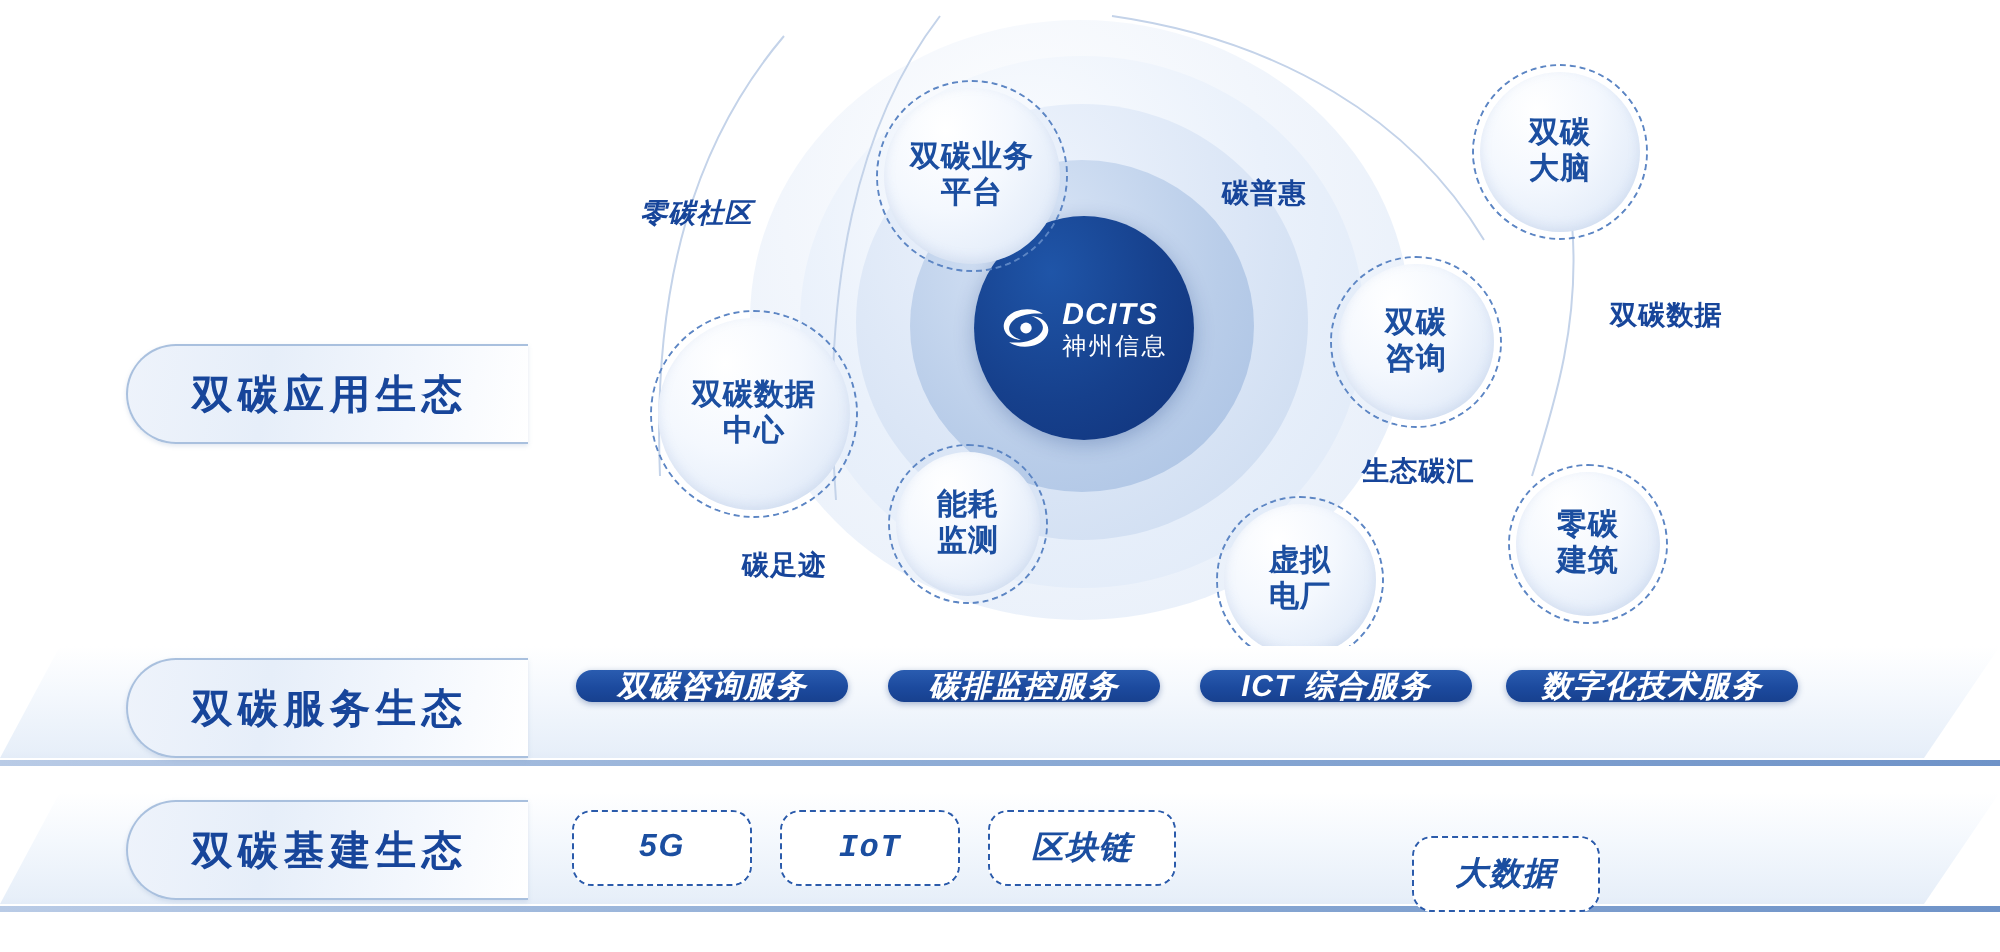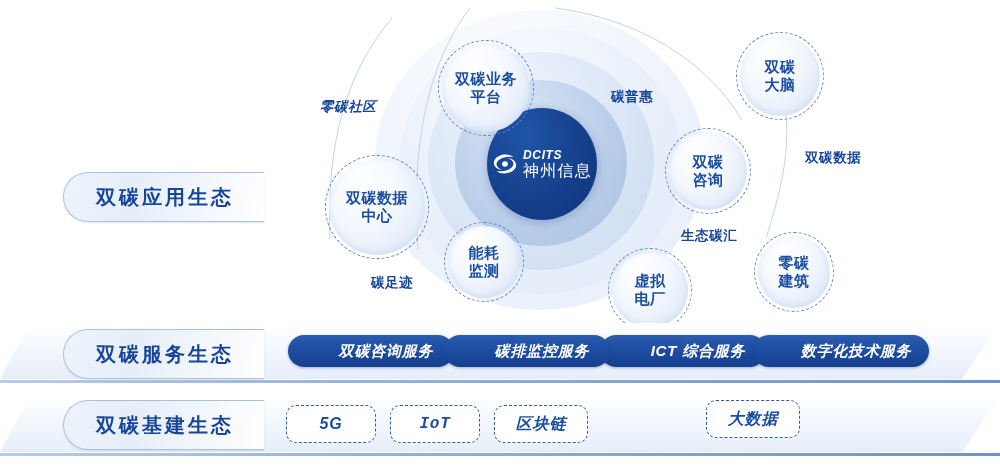--- a/index.html
+++ b/index.html
@@ -68,22 +68,22 @@
     letter-spacing:.6px;white-space:nowrap;
   }
 
   
   .logo-wrap{
     position:absolute;left:487px;top:108px;width:110px;height:112px;
     display:flex;align-items:center;justify-content:center;gap:5px;
   }
   .logo-mark{width:26px;height:24px;flex:0 0 auto;}
   .logo-text{display:flex;flex-direction:column;align-items:flex-start;line-height:1;}
-  .logo-en{color:#fff;font-weight:bold;font-style:italic;font-size:12px;letter-spacing:.6px;}
-  .logo-cn{color:#fff;font-size:16px;letter-spacing:1.2px;margin-top:2px;}
+  .logo-en{color:#fff;font-weight:bold;font-style:italic;font-size:15px;letter-spacing:.6px;}
+  .logo-cn{color:#fff;font-size:12px;letter-spacing:1.2px;margin-top:2px;}
 
   
   .layer-label{
     position:absolute;height:48px;width:200px;
     border:1px solid #a9c0de;border-right:none;
     border-radius:26px 0 0 26px;
     background:linear-gradient(100deg,#eef3fb 0%,#e6eef9 35%,#f3f7fd 70%,#ffffff 100%);
     display:flex;align-items:center;
     box-shadow:0 1px 2px rgba(140,165,200,.25);
   }
@@ -105,28 +105,27 @@
   .band .edge{
     position:absolute;left:0;right:0;bottom:0;height:3px;
     background:linear-gradient(90deg,#b9cbe6 0%,#8fadd6 45%,#6f93c8 100%);
   }
   .band-items{
     position:absolute;left:0;top:0;height:56px;width:1000px;
     display:flex;align-items:center;
   }
 
   .svc-pill{
-    position:absolute;height:32px;
+    position:absolute;height:16px;
     border-radius:17px;
     background:linear-gradient(180deg,#2a5cb0 0%,#1c4a9e 55%,#17408e 100%);
     display:flex;align-items:center;justify-content:center;
     color:#ffffff;font-weight:bold;font-style:italic;font-size:15px;
     letter-spacing:.8px;white-space:nowrap;
     box-shadow:0 1px 3px rgba(20,55,120,.35);
-    padding-left:30px;
   }
 
   .base-pill{
     position:absolute;height:38px;
     border-radius:10px;
     border:1.6px dashed #2b5bab;
     background:#ffffff;
     display:flex;align-items:center;justify-content:center;
     color:#1b4ea0;font-weight:bold;font-style:italic;font-size:16px;
     letter-spacing:.8px;white-space:nowrap;
@@ -238,20 +237,20 @@
     <span>双碳服务生态</span>
   </div>
 
   <div class="band" style="top:396px;">
     <div class="slab"></div>
     <div class="edge"></div>
     <div class="band-items" id="base-host">
         <div class="base-pill" style="left: 286px; width: 90px; top: 9px;">5G</div>
         <div class="base-pill" style="left: 390px; width: 90px; top: 9px; font-family: Liberation Mono, monospace;">IoT</div>
         <div class="base-pill" style="left: 494px; width: 94px; top: 9px;">区块链</div>
-        <div class="base-pill" style="left: 706px; width: 94px; top: 4px; font-style: italic;">大数据</div>
+        <div class="base-pill" style="left: 706px; width: 94px; top: 22px; font-style: italic;">大数据</div>
       </div>
   </div>
   <div class="layer-label" style="left:63px;top:400px;">
     <span>双碳基建生态</span>
   </div>
 
 </div>
 
 </body></html>

